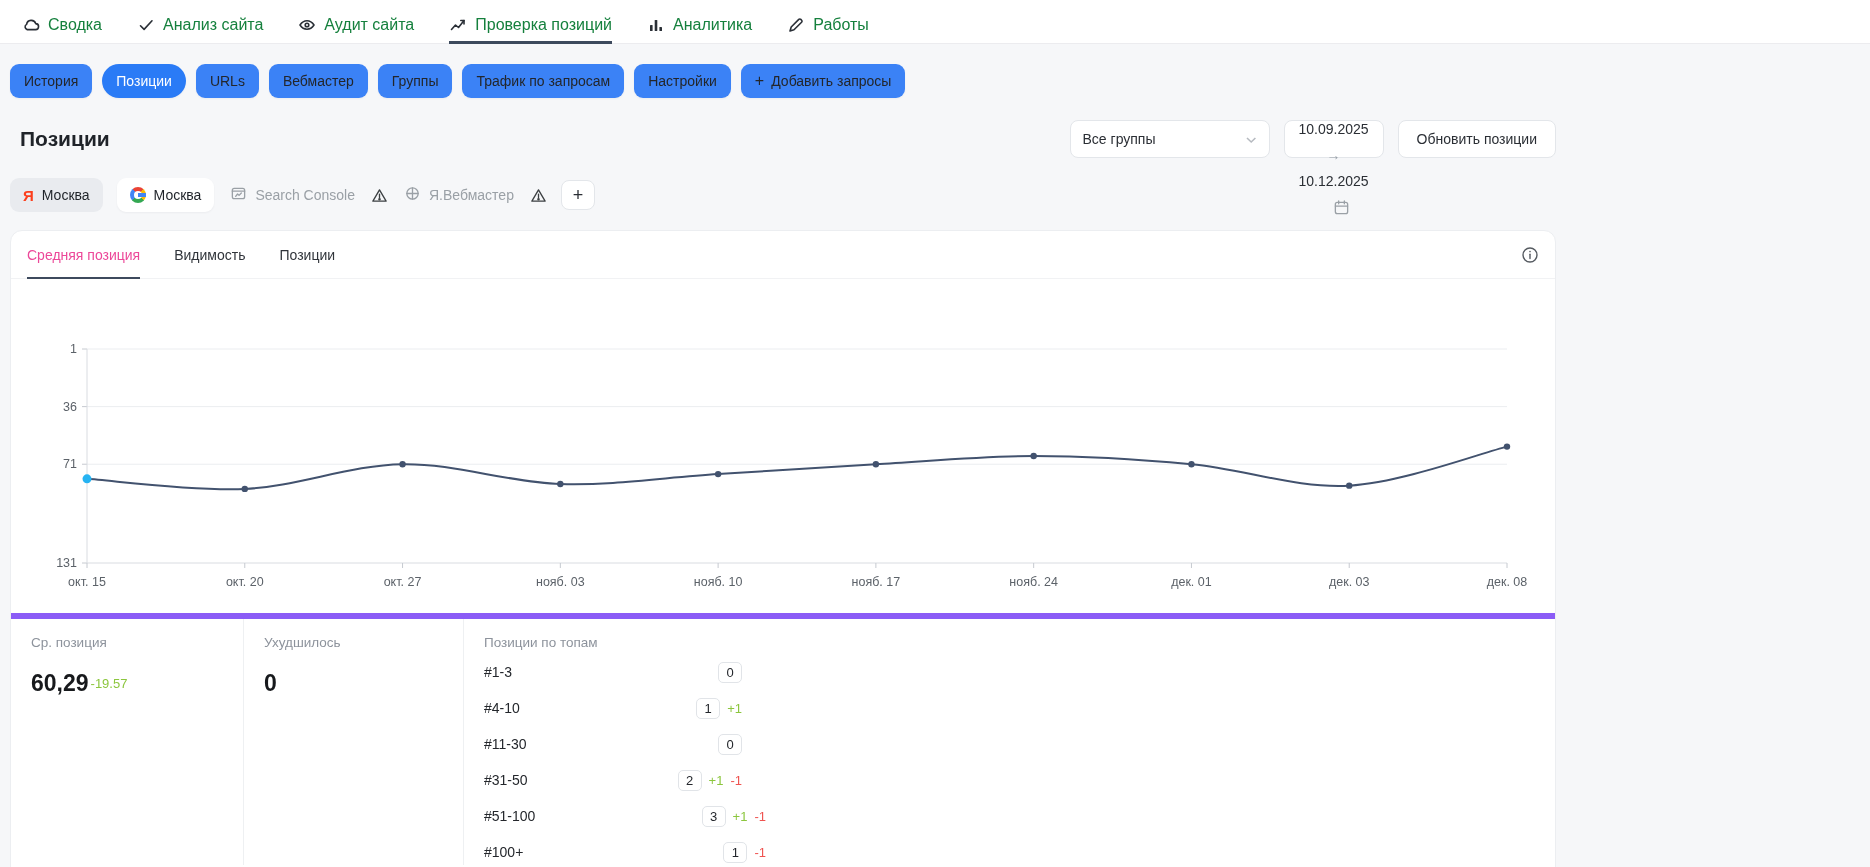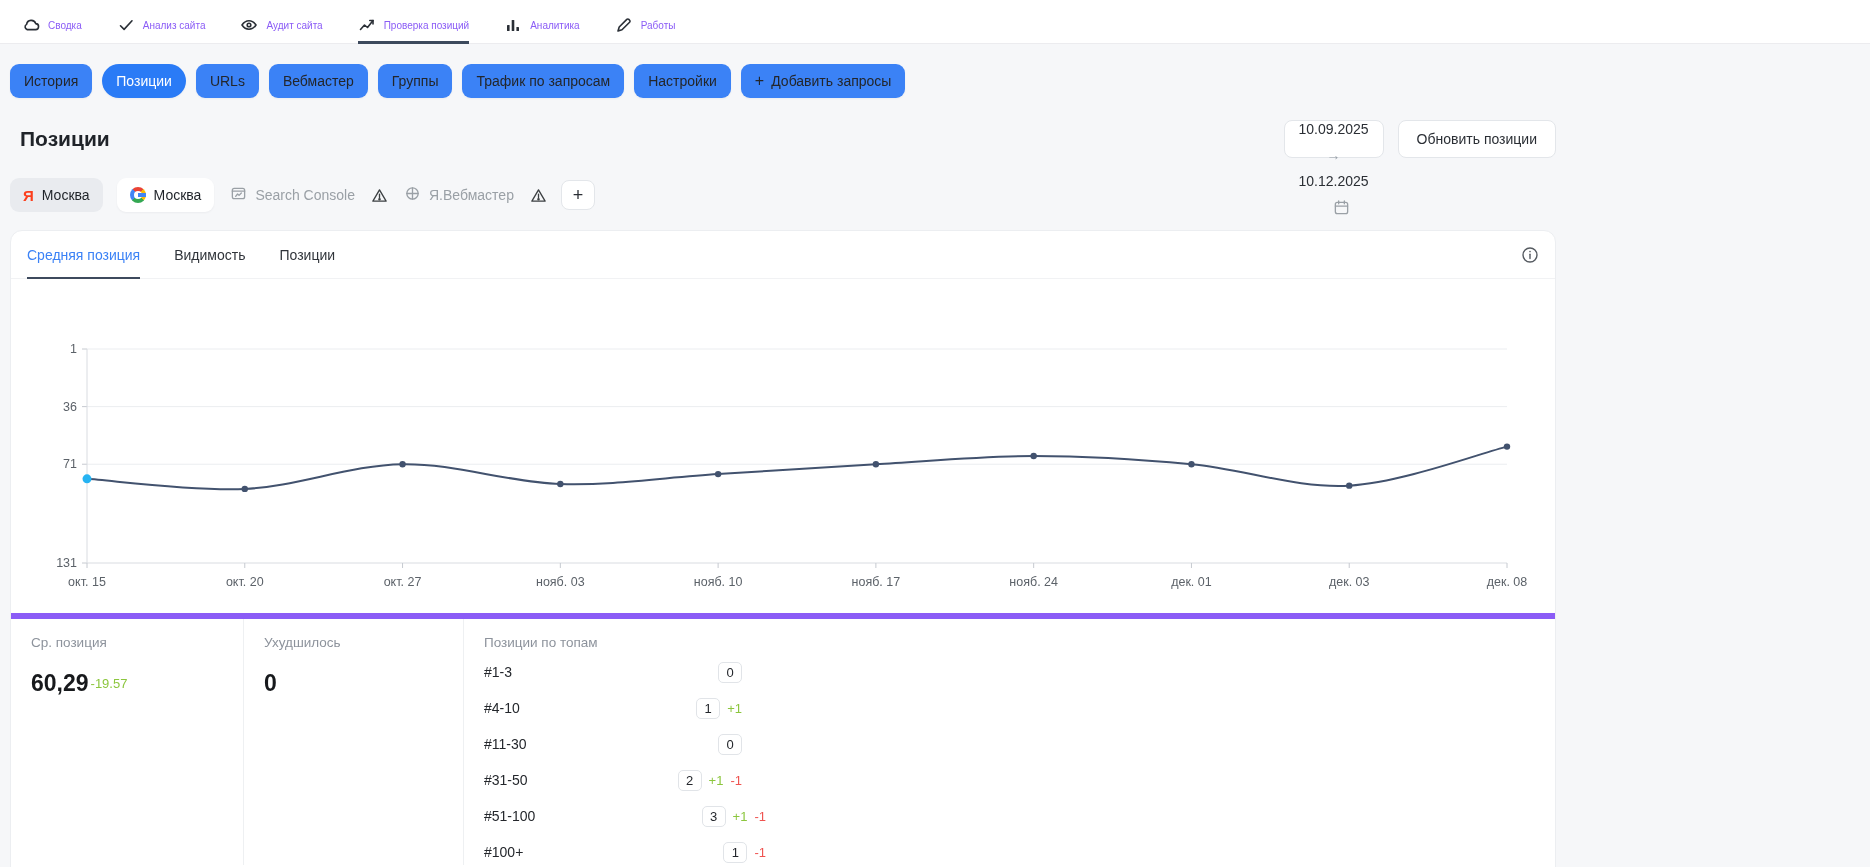--- a/index.html
+++ b/index.html
@@ -2,22 +2,22 @@
 <html><head>
 <meta charset="utf-8">
 <style>
   html, body { margin:0; padding:0; width:1870px; height:867px; overflow:hidden;
     background:#f6f7f9; font-family:"Liberation Sans", sans-serif; color:#1f2329; }
   * { box-sizing:border-box; }
 
   
   .topnav { height:44px; background:#fff; border-bottom:1px solid #ececef;
     display:flex; align-items:center; gap:35px; padding:0 22px; }
-  .nav-item { display:flex; align-items:center; gap:8px; font-size:10px; height:44px;
-    color:#8b5cf6; cursor:pointer; border-bottom:3px solid transparent; padding-top:10px; }
+  .nav-item { display:flex; align-items:center; gap:8px; font-size:16px; height:44px;
+    color:#15803d; cursor:pointer; border-bottom:3px solid transparent; padding-top:10px; }
   .nav-item.active { border-bottom-color:#3d4a5d; }
   .nav-ico { display:flex; align-items:center; }
   .nav-ico svg { stroke:#2a2f36; fill:none; stroke-width:1.6; stroke-linecap:round; stroke-linejoin:round; }
   .nav-ico svg.filled { fill:#2a2f36; stroke:none; }
 
   .page { width:1556px; padding-left:10px; }
 
   
   .subnav { display:flex; gap:10px; margin-top:20px; }
   .pill { background:#3b82f6; border-radius:9px; height:34px; display:flex; align-items:center;
@@ -57,21 +57,21 @@
     font-size:18px; color:#2a2e34; display:flex; align-items:center; justify-content:center; cursor:pointer;
     font-family:"Liberation Sans", sans-serif; }
 
   
   .card { margin-top:18px; background:#fff; border:1px solid #eceef1; border-radius:12px;
     height:660px; overflow:hidden; }
   .card-tabs { display:flex; gap:34px; align-items:center; height:48px; padding:0 16px;
     border-bottom:1px solid #f1f2f4; }
   .card-tab { height:48px; display:flex; align-items:center; font-size:14px; color:#30343a;
     cursor:pointer; border-bottom:2px solid transparent; padding-top:2px; }
-  .card-tab.active { border-bottom-color:#3d4a5d; color:#3b82f6; font-weight:500; }
+  .card-tab.active { border-bottom-color:#3d4a5d; color:#ec4899; font-weight:500; }
   .info-ic { margin-left:auto; display:flex; cursor:pointer; }
   .info-ic svg { stroke:#555a60; fill:none; stroke-width:1.4; stroke-linecap:round; }
 
   .chart-wrap { padding:52px 8px 0 12px; }
   #chart-svg { display:block; }
   #chart-svg text.tick { font-size:12.5px; fill:#5c6269; font-family:"Liberation Sans", sans-serif; }
 
   
   .stats { display:flex; border-top:6px solid #8b5cf6; margin-top:14px; height:252px; }
   .stat-col { padding:16px 0 0 20px; }
@@ -177,20 +177,26 @@
       </div>
     <div class="pill">
       <span class="plus-glyph">+</span>
       <span>Добавить запросы</span>
     </div>
   </div>
 
   <div class="header-row">
     <div class="page-title">Позиции</div>
     <div class="header-controls">
+      <div class="ctl select-box">
+        <span>Все группы</span>
+        <span><svg width="11" height="7" viewBox="0 0 11 7" fill="none" stroke="#b6bac0" stroke-width="1.6">
+              <path d="M1 1l4.2 4L9.4 1"></path>
+            </svg></span>
+      </div>
       <div class="ctl date-box">
         <span>10.09.2025</span>
         <span class="date-arrow">→</span>
         <span>10.12.2025</span>
         <span class="cal">
             <svg width="17" height="17" viewBox="0 0 18 18" fill="none" stroke="#9aa0a6" stroke-width="1.4" stroke-linecap="round">
               <rect x="2.5" y="3.5" width="13" height="12" rx="2"></rect>
               <path d="M2.5 7.5h13M6 2v3M12 2v3"></path>
             </svg>
           </span>

